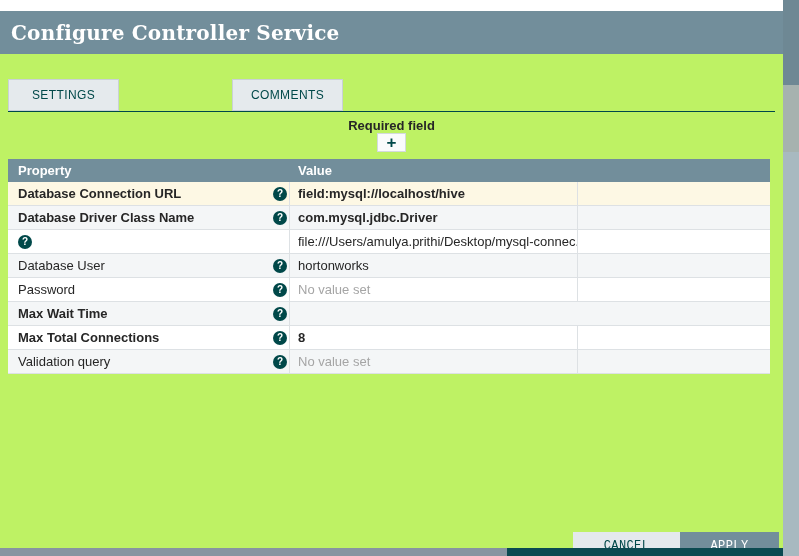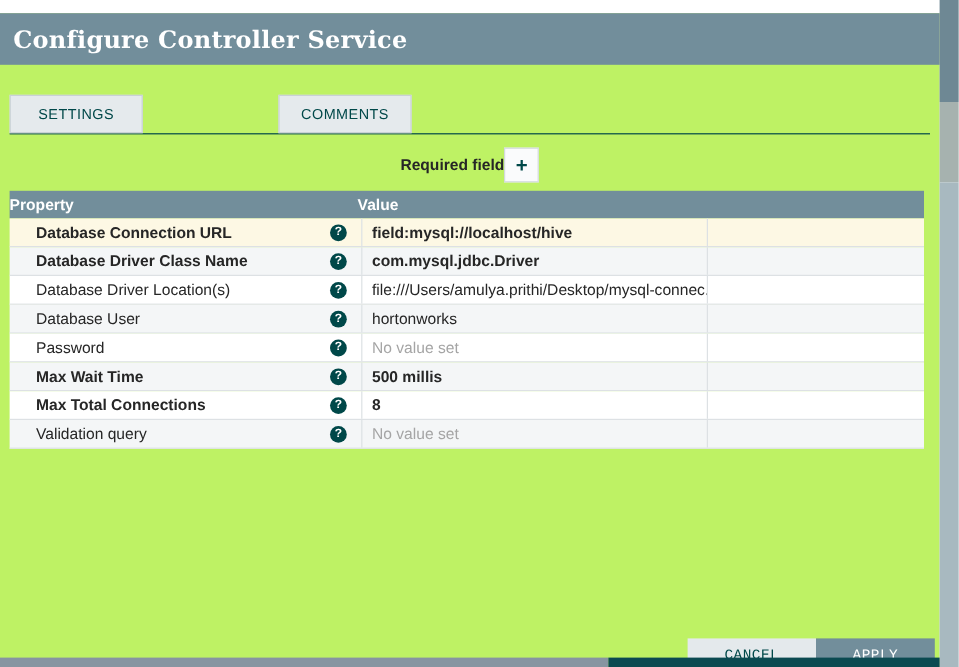--- a/index.html
+++ b/index.html
@@ -49,38 +49,38 @@
     font-size:12px;letter-spacing:.4px;cursor:pointer;}
   .tab.inactive{background:var(--tab-inactive-bg);border:1px solid var(--tab-border);color:var(--accent-teal);}
   .tab.active{background:#fff;border:1px solid var(--accent-teal);border-bottom:none;height:33px;
     color:var(--text-dark);z-index:2;}
   .tab-settings{left:0;}
   .tab-properties{left:112px;}
   .tab-comments{left:224px;}
 
   
   .toolbar{position:absolute;left:10px;top:111px;width:763px;height:30px;
-    display:flex;align-items:center;justify-content:center;}
+    display:flex;align-items:center;justify-content:flex-end;flex-direction:column;}
   .required-label{font-size:13px;font-weight:bold;color:var(--text-dark);}
   .add-btn{width:29px;height:29px;background:var(--plus-btn-bg);border:1px solid var(--plus-btn-border);
     display:flex;align-items:center;justify-content:center;cursor:pointer;}
   .add-btn .plus{color:var(--accent-teal);font-size:17px;font-weight:bold;line-height:1;}
 
   
   .ptable{position:absolute;left:8px;top:148px;width:762px;}
   .thead{height:23px;background:var(--header-bg);display:flex;align-items:center;}
   .thead .th{color:#fff;font-size:13px;font-weight:bold;}
-  .th-prop{width:282px;}
+  .th-prop{width:282px;padding-left:10px;}
   .th-val{width:288px;padding-left:8px;}
   .trow{height:24px;display:flex;border-bottom:1px solid var(--grid-line);background:#fff;}
   .trow.stripe{background:var(--stripe-row-bg);}
   .trow.selected{background:var(--selected-row-bg);}
   .cell{display:flex;align-items:center;font-size:13px;color:var(--text-dark);overflow:hidden;}
-  .cell-prop{width:282px;padding-left:10px;padding-right:12px;justify-content:space-between;
-    border-right:1px solid var(--grid-line);margin-left:12px;}
+  .cell-prop{width:282px;padding-left:10px;padding-right:2px;justify-content:space-between;
+    border-right:1px solid var(--grid-line);}
   .cell-val{width:288px;padding-left:8px;border-right:1px solid var(--grid-line);
     white-space:nowrap;text-overflow:ellipsis;cursor:pointer;}
   .cell-extra{flex:1;}
   .trow.required .prop-name,.trow.required .cell-val{font-weight:bold;}
   .trow.novalue .cell-val{color:var(--muted-text);}
   .help-icon{flex:0 0 auto;width:14px;height:14px;border-radius:50%;background:var(--accent-teal);
     color:#fff;font-size:10px;font-weight:bold;display:flex;align-items:center;justify-content:center;
     cursor:pointer;line-height:1;}
 
   
@@ -133,21 +133,20 @@
     <div class="cell cell-prop">
       <span class="prop-name">Database Driver Class Name</span>
       <span class="help-icon">?</span>
     </div>
     <div class="cell cell-val">com.mysql.jdbc.Driver</div>
     <div class="cell cell-extra"></div>
   </div>
 
   <div class="trow">
     <div class="cell cell-prop">
-      <span class="prop-name">Database Driver Location(s)</span>
       <span class="help-icon">?</span>
     </div>
     <div class="cell cell-val">file:///Users/amulya.prithi/Desktop/mysql-connec...</div>
     <div class="cell cell-extra"></div>
   </div>
 
   <div class="trow stripe">
     <div class="cell cell-prop">
       <span class="prop-name">Database User</span>
       <span class="help-icon">?</span>
@@ -163,21 +162,20 @@
     </div>
     <div class="cell cell-val">No value set</div>
     <div class="cell cell-extra"></div>
   </div>
 
   <div class="trow stripe required">
     <div class="cell cell-prop">
       <span class="prop-name">Max Wait Time</span>
       <span class="help-icon">?</span>
     </div>
-    <div class="cell cell-val">500 millis</div>
     <div class="cell cell-extra"></div>
   </div>
 
   <div class="trow required">
     <div class="cell cell-prop">
       <span class="prop-name">Max Total Connections</span>
       <span class="help-icon">?</span>
     </div>
     <div class="cell cell-val">8</div>
     <div class="cell cell-extra"></div>

